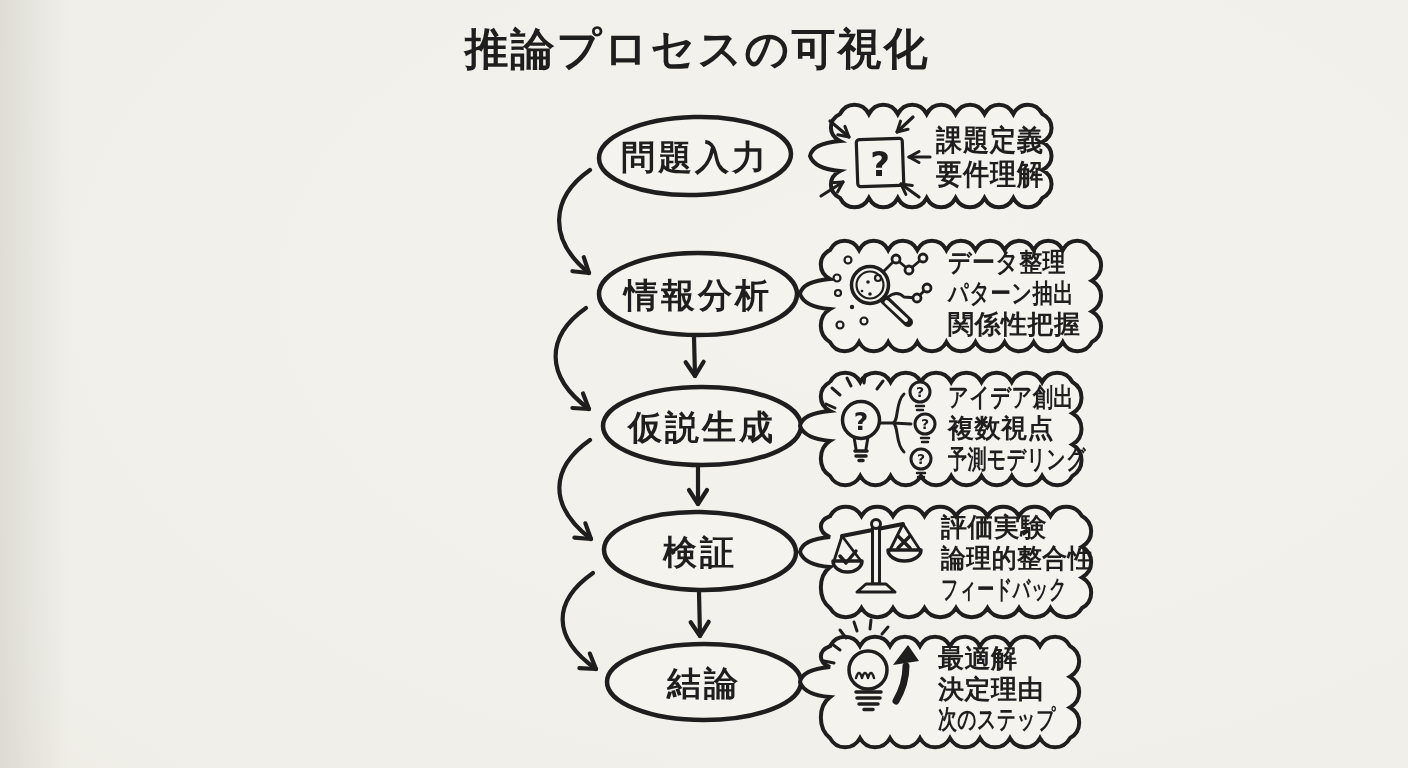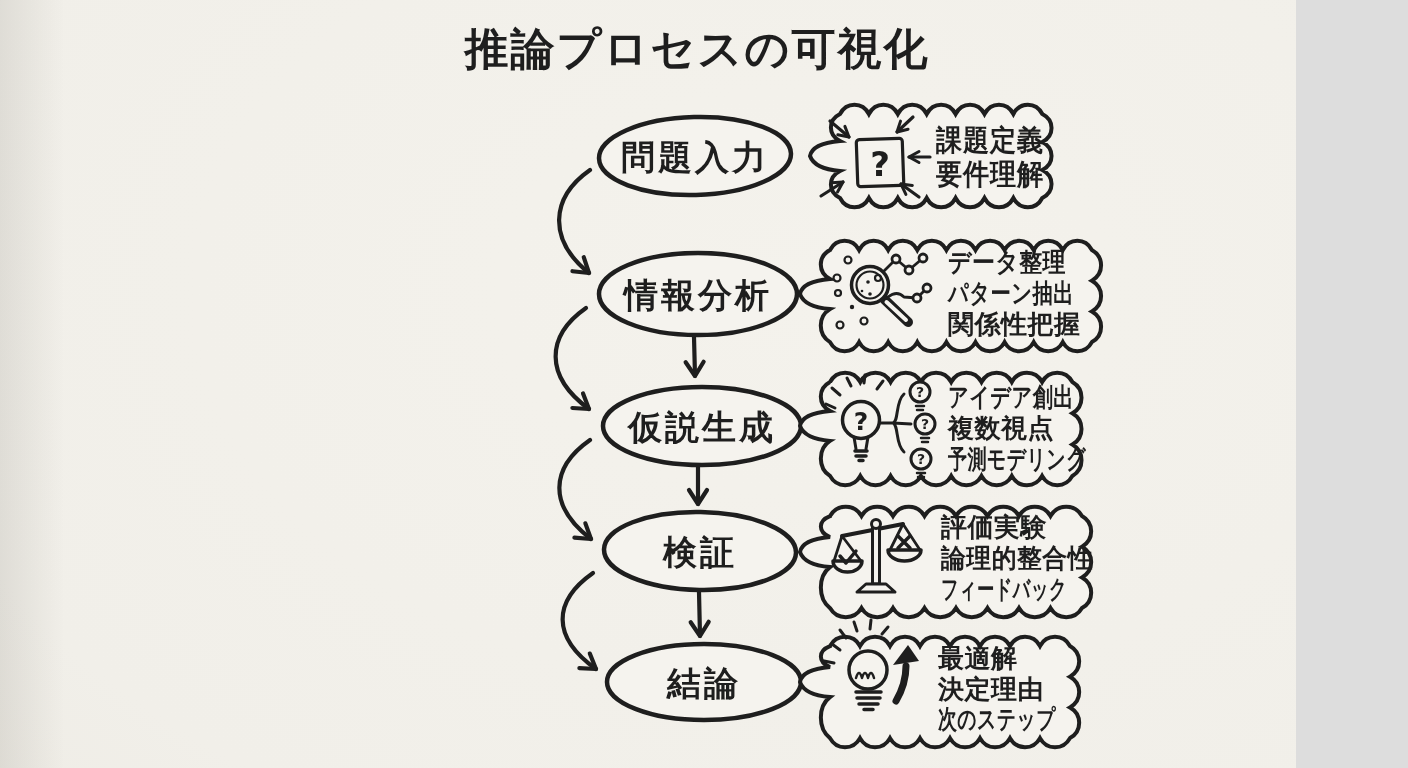--- a/index.html
+++ b/index.html
@@ -1,17 +1,17 @@
 <!DOCTYPE html>
 <html style="--ink: #1e1e1e; --paper: #f1efe9; --surface: #f5f3ee;"><head>
 <meta charset="utf-8">
 <style>
   html,body{margin:0;padding:0;background:#ddd;}
   .paper{
-    position:relative;width:1296px;height:768px;overflow:hidden;
+    position:relative;width:1408px;height:768px;overflow:hidden;
     background:
       linear-gradient(90deg, rgba(60,55,45,.10) 0%, rgba(60,55,45,0) 5%),
       radial-gradient(135% 150% at 62% 38%, #f4f2ec 0%, var(--paper,#f1efe9) 52%, #eae7df 88%, #e2ded5 100%);
   }
   svg{position:absolute;inset:0;}
   .ink{fill:none;stroke:var(--ink,#1e1e1e);stroke-linecap:round;stroke-linejoin:round;}
   .cloud{fill:var(--surface,#f5f3ee);stroke:var(--ink,#1e1e1e);stroke-width:4;}
   .node{fill:var(--surface,#f5f3ee);stroke:var(--ink,#1e1e1e);stroke-width:4.5;}
   .fillp{fill:var(--surface,#f5f3ee);}
   .inkfill{fill:var(--ink,#1e1e1e);stroke:none;}

